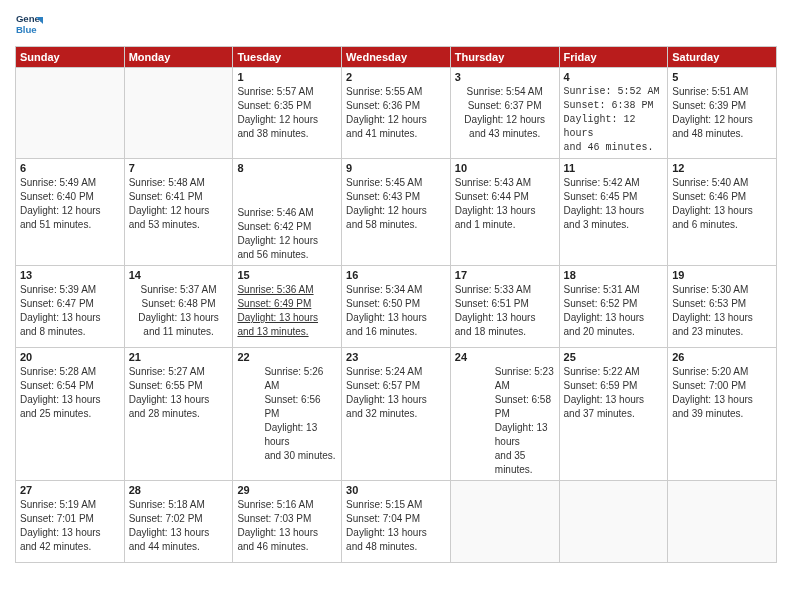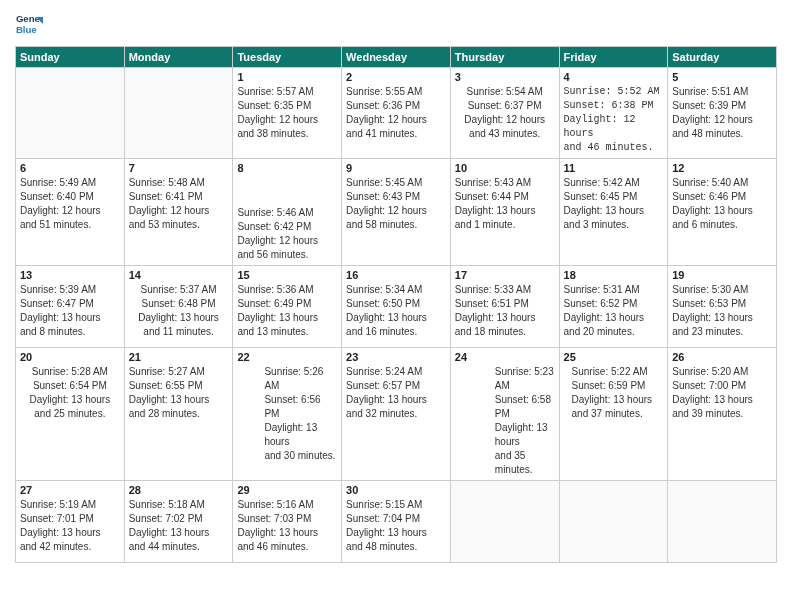--- a/index.html
+++ b/index.html
@@ -42,21 +42,21 @@
     .location {
       font-size: 13px;
       color: #333;
     }
     .calendar {
       width: 100%;
       border-collapse: collapse;
       table-layout: fixed;
     }
     .calendar th {
-      background: #0f766e;
+      background: #b91c1c;
       color: #fff;
       font-size: 11px;
       padding: 4px 4px;
       text-align: left;
       border: 1px solid #ccc;
       font-weight: bold;
     }
     .calendar td {
       border: 1px solid #ccc;
       vertical-align: top;
@@ -212,21 +212,21 @@
           </td>
           <td>
             <div class="day-num">14</div>
             <div class="day-info" style="white-space: pre-line; text-align: center;">Sunrise: 5:37 AM
 Sunset: 6:48 PM
 Daylight: 13 hours
 and 11 minutes.</div>
           </td>
           <td>
             <div class="day-num">15</div>
-            <div class="day-info" style="white-space: pre-line;">Sunrise: 5:36 AM
+            <div class="day-info" style="white-space: pre-line; text-decoration: underline;">Sunrise: 5:36 AM
 Sunset: 6:49 PM
 Daylight: 13 hours
 and 13 minutes.</div>
           </td>
           <td>
             <div class="day-num">16</div>
             <div class="day-info" style="white-space: pre-line;">Sunrise: 5:34 AM
 Sunset: 6:50 PM
 Daylight: 13 hours
 and 16 minutes.</div>
@@ -249,21 +249,21 @@
             <div class="day-num">19</div>
             <div class="day-info" style="white-space: pre-line;">Sunrise: 5:30 AM
 Sunset: 6:53 PM
 Daylight: 13 hours
 and 23 minutes.</div>
           </td>
         </tr>
         <tr>
           <td>
             <div class="day-num">20</div>
-            <div class="day-info" style="white-space: pre-line; text-align: center;">Sunrise: 5:28 AM
+            <div class="day-info" style="white-space: pre-line;">Sunrise: 5:28 AM
 Sunset: 6:54 PM
 Daylight: 13 hours
 and 25 minutes.</div>
           </td>
           <td>
             <div class="day-num">21</div>
             <div class="day-info" style="white-space: pre-line;">Sunrise: 5:27 AM
 Sunset: 6:55 PM
 Daylight: 13 hours
 and 28 minutes.</div>
@@ -284,21 +284,21 @@
           </td>
           <td>
             <div class="day-num">24</div>
             <div class="day-info" style="white-space: pre-line; margin-left: 40px;">Sunrise: 5:23 AM
 Sunset: 6:58 PM
 Daylight: 13 hours
 and 35 minutes.</div>
           </td>
           <td>
             <div class="day-num">25</div>
-            <div class="day-info" style="white-space: pre-line; margin-left: 8px;">Sunrise: 5:22 AM
+            <div class="day-info" style="white-space: pre-line;">Sunrise: 5:22 AM
 Sunset: 6:59 PM
 Daylight: 13 hours
 and 37 minutes.</div>
           </td>
           <td>
             <div class="day-num">26</div>
             <div class="day-info" style="white-space: pre-line;">Sunrise: 5:20 AM
 Sunset: 7:00 PM
 Daylight: 13 hours
 and 39 minutes.</div>

